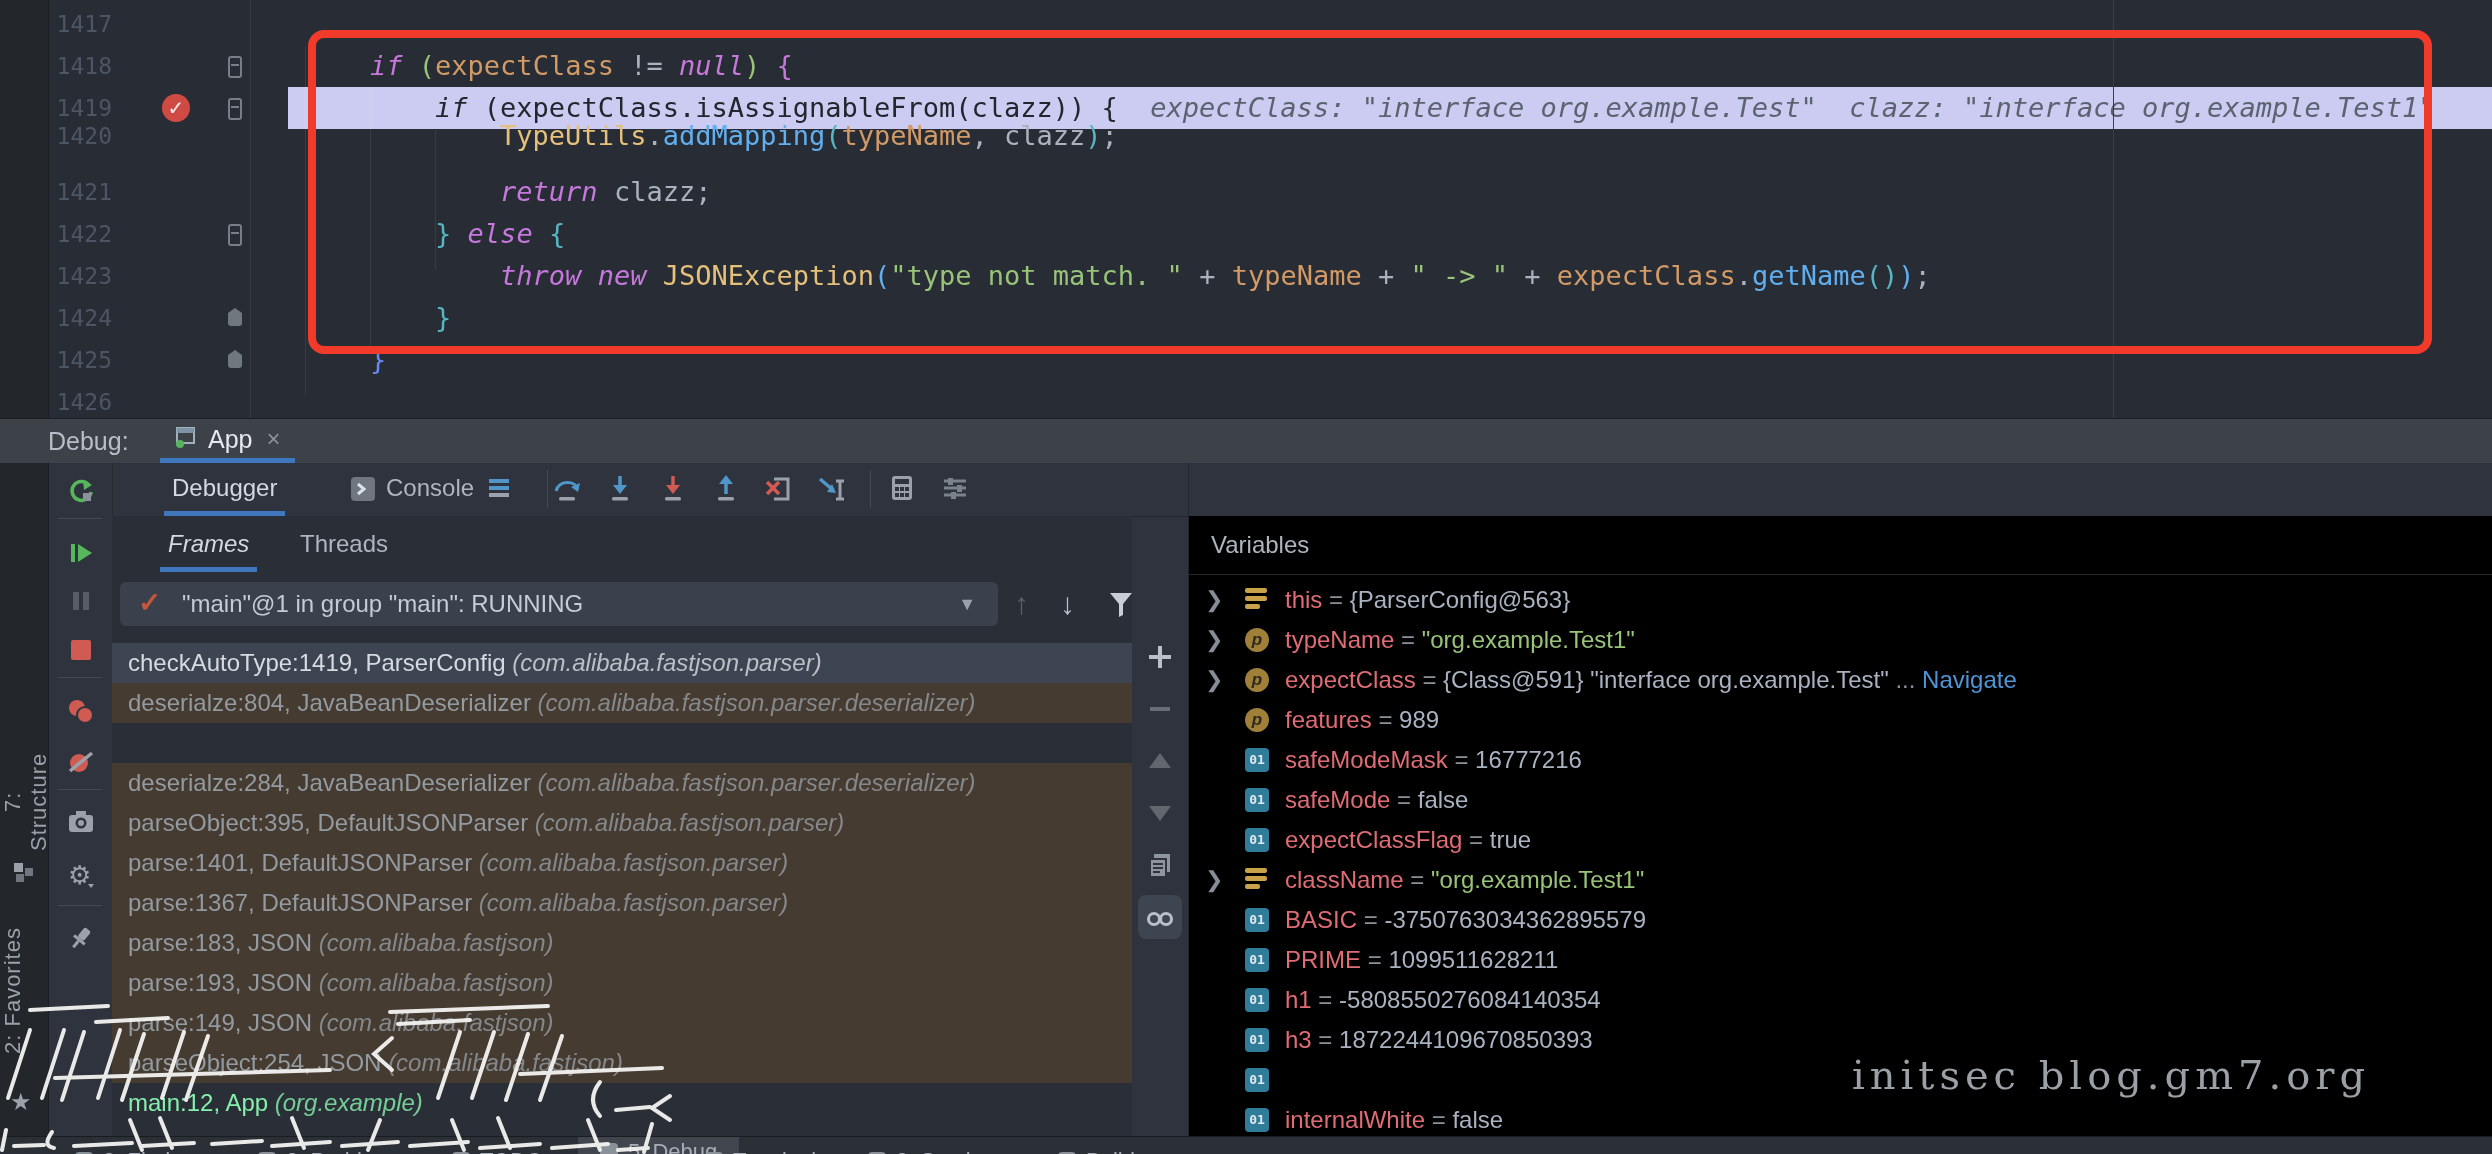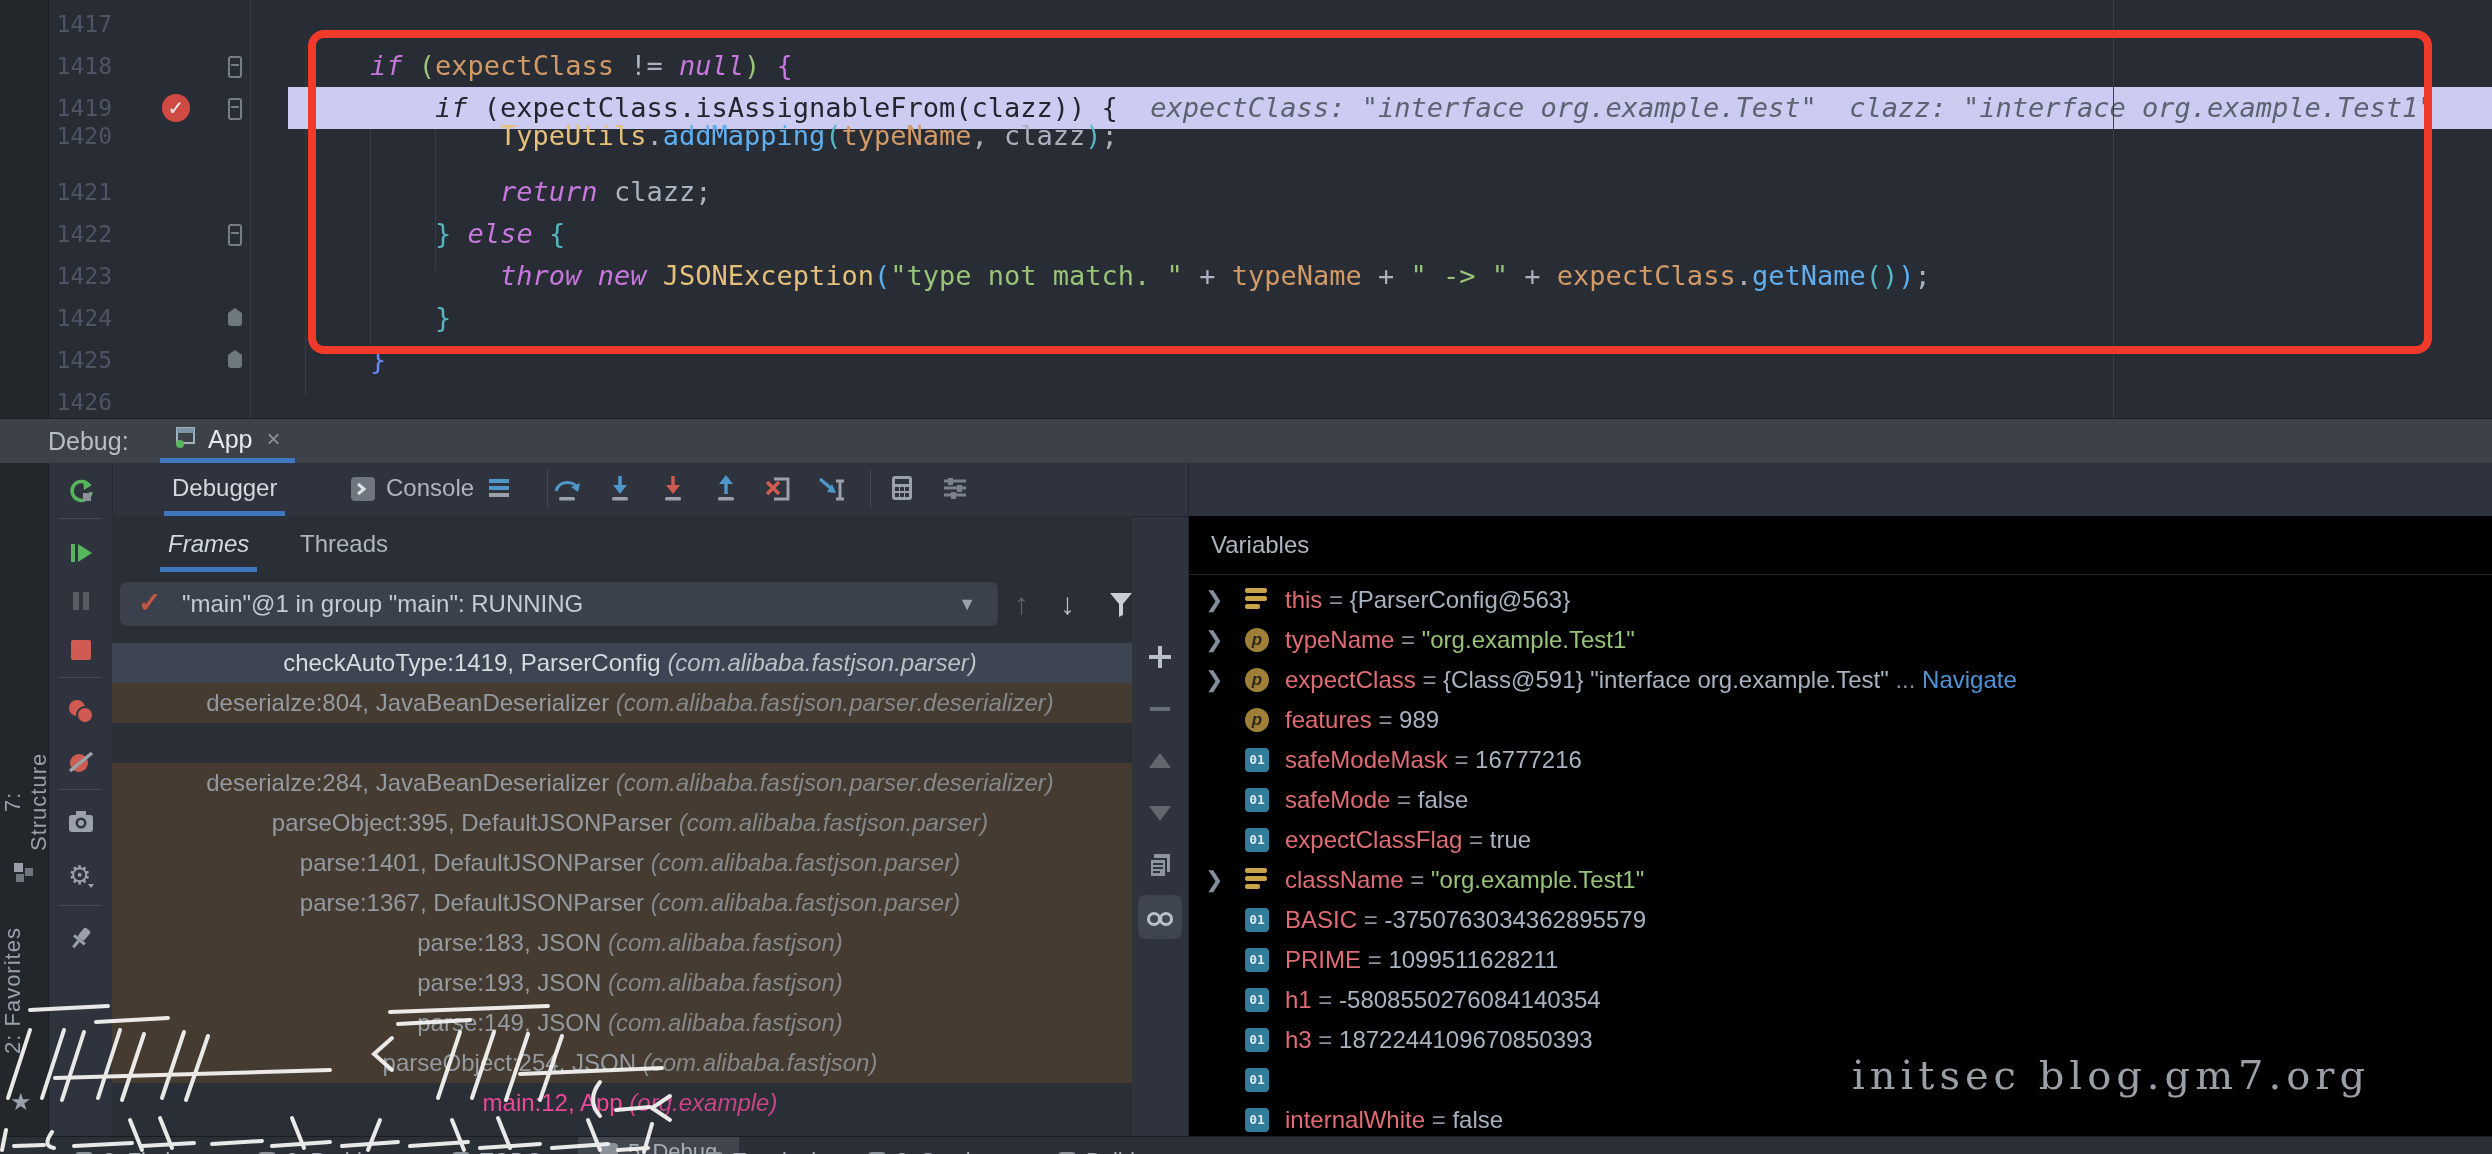--- a/index.html
+++ b/index.html
@@ -50,26 +50,26 @@
   .tbicon{position:absolute;top:11px;width:30px;height:30px;}
   .tbsep{position:absolute;top:8px;width:1px;height:38px;background:#454a52;}
   
   #framespane{position:absolute;left:64px;top:54px;width:1020px;height:620px;background:#2a2e37;}
   #framestabs{position:absolute;left:0;top:0;width:100%;height:58px;}
   .combo{position:absolute;left:8px;top:66px;width:878px;height:44px;background:#3a404c;border-radius:6px;}
   .combo .chk{position:absolute;left:18px;top:4px;color:#c4563d;font-size:28px;font-weight:bold;}
   .combo .ctext{position:absolute;left:62px;top:0;line-height:44px;font-size:24px;color:#c6ccd6;}
   .combo .arr{position:absolute;right:22px;top:0;line-height:44px;color:#9aa1ab;font-size:18px;}
   .navarrow{position:absolute;top:66px;font-size:30px;line-height:44px;}
-  #frameslist{position:absolute;left:0;top:124px;width:1020px;height:496px;text-align:center;}
+  #frameslist{position:absolute;left:0;top:124px;width:1020px;height:496px;}
   .frow{position:absolute;left:0;width:1020px;height:40px;line-height:40px;font-size:24px;padding-left:16px;box-sizing:border-box;
         white-space:nowrap;overflow:hidden;}
   .frow.lib{background:#453b30;color:#939aa1;}
   .frow.sel{background:#3e4552;color:#d6dbe2;}
-  .frow.proj{color:#ec4899;}
+  .frow.proj{color:#86efac;}
   .frow .pkg{font-style:italic;opacity:0.82;}
   
   #watchstrip{position:absolute;left:1084px;top:54px;width:56px;height:620px;}
   .wicon{position:absolute;left:13px;width:30px;height:30px;}
   #vardivider{position:absolute;left:1140px;top:0;width:1px;height:674px;background:#22262c;}
   #varspane{position:absolute;left:1141px;top:54px;width:1303px;height:620px;background:#000000;}
   #varstitle{position:absolute;left:22px;top:0;height:58px;line-height:58px;font-size:24px;color:#aeb5bf;}
   #varsheadline{position:absolute;left:0;top:58px;width:100%;height:1px;background:#23262d;}
   .vrow{position:absolute;left:0;width:1303px;height:40px;line-height:40px;font-size:24px;white-space:nowrap;}
   .vchev{position:absolute;left:16px;top:0;width:24px;color:#868d98;font-size:22px;}

